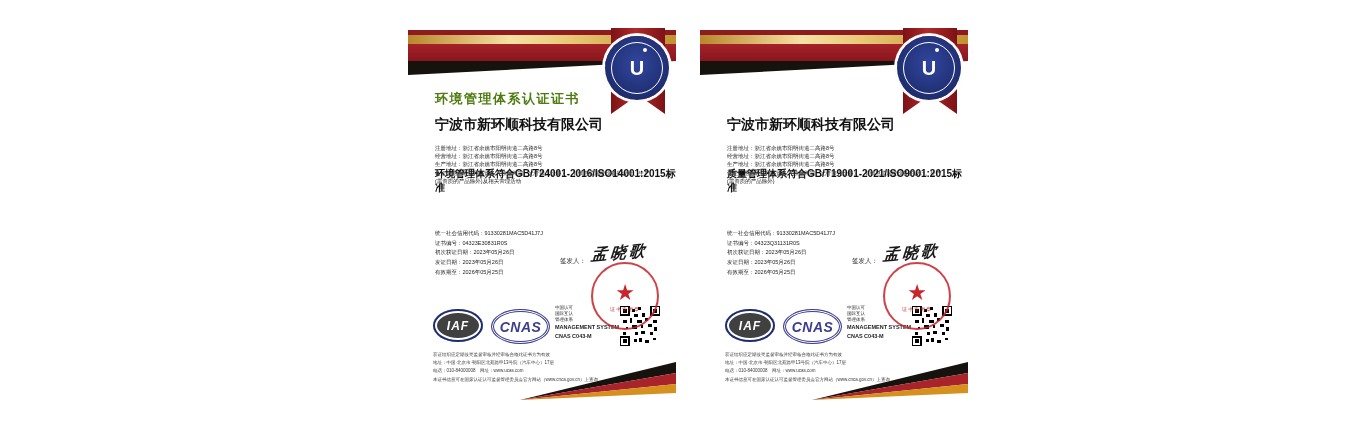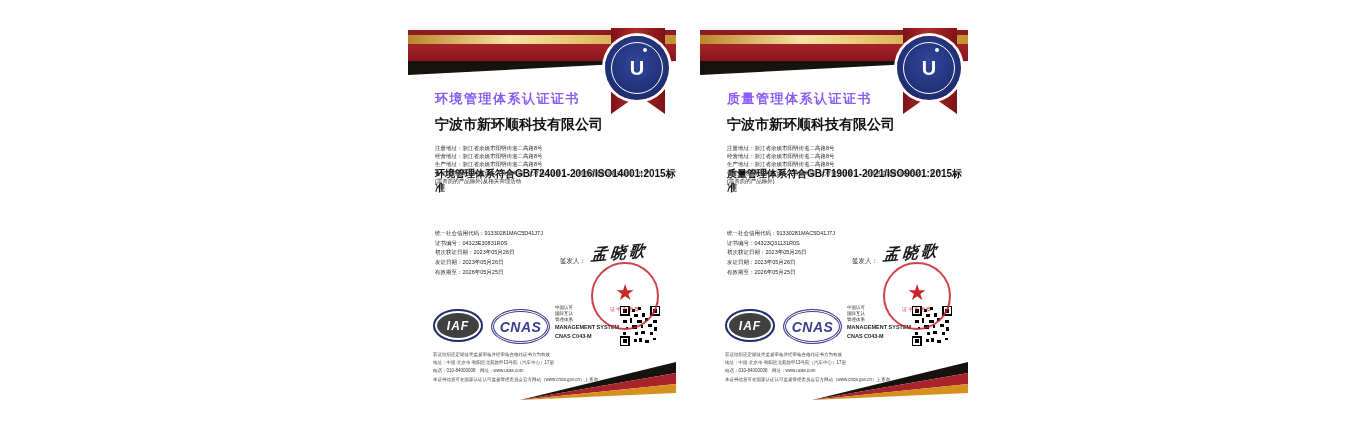--- a/index.html
+++ b/index.html
@@ -23,21 +23,21 @@
       clip-path:polygon(0 0,100% 0,100% 100%,50% 78%,0 100%);}
   .badge{position:absolute;left:197px;top:36px;width:64px;height:64px;border-radius:50%;z-index:4;
       background:radial-gradient(circle at 50% 42%,#31459c,#1d2c6e 75%);
       box-shadow:0 0 0 3px #fdfdfd;}
   .badge-ring{position:absolute;inset:6px;border:1.5px solid #ffffff;border-radius:50%;
       display:flex;align-items:center;justify-content:center;}
   .badge-letter{color:#fff;font-weight:bold;font-size:20px;line-height:1;}
   .badge-dot{position:absolute;width:4px;height:4px;border-radius:50%;background:#fff;top:12px;right:22px;}
 
   
-  .title{position:absolute;left:27px;top:90px;font-size:13px;font-weight:bold;color:#8b5cf6;letter-spacing:1.5px;}
+  .title{position:absolute;left:27px;top:90px;font-size:13px;font-weight:bold;color:#4d7c0f;letter-spacing:1.5px;}
   .company{position:absolute;left:27px;top:116px;font-size:14px;font-weight:bold;color:#101010;}
   .standard{position:absolute;left:27px;top:131px;font-size:10px;font-weight:bold;color:#101010;margin-top:36px;}
   .addresses{position:absolute;left:27px;top:144px;font-size:5.5px;line-height:8px;color:#222;}
   .scope{position:absolute;left:27px;top:169px;width:220px;font-size:5.5px;line-height:8px;color:#222;}
   .info{position:absolute;left:27px;top:229px;font-size:5.5px;line-height:9.7px;color:#222;}
 
   .signer{position:absolute;left:152px;top:257px;font-size:6.5px;color:#222;}
   .signature{position:absolute;left:183px;top:243px;font-size:16px;font-weight:bold;font-style:italic;
       color:#1a1a1a;letter-spacing:3px;transform:rotate(-5deg) skewX(-10deg);z-index:2;}
 
@@ -188,21 +188,20 @@
       <div class="b4"></div>
     </div>
     <div class="ribbon"></div>
     <div class="badge">
       <div class="badge-ring">
         <span class="badge-letter">U</span>
       </div>
       <span class="badge-dot"></span>
     </div>
 
-    <div class="title">质量管理体系认证证书</div>
     <div class="company">宁波市新环顺科技有限公司</div>
     <div class="standard">质量管理体系符合GB/T19001-2021/ISO9001:2015标准</div>
 
     <div class="addresses">
       <div>注册地址：浙江省余姚市阳明街道二高路8号</div>
       <div>经营地址：浙江省余姚市阳明街道二高路8号</div>
       <div>生产地址：浙江省余姚市阳明街道二高路8号</div>
     </div>
 
     <div class="scope">认证范围：通信网络设备（数据终端、光纤接入设备）、有线电缆系统设备的设计、生产(需资质的产品除外)</div>

